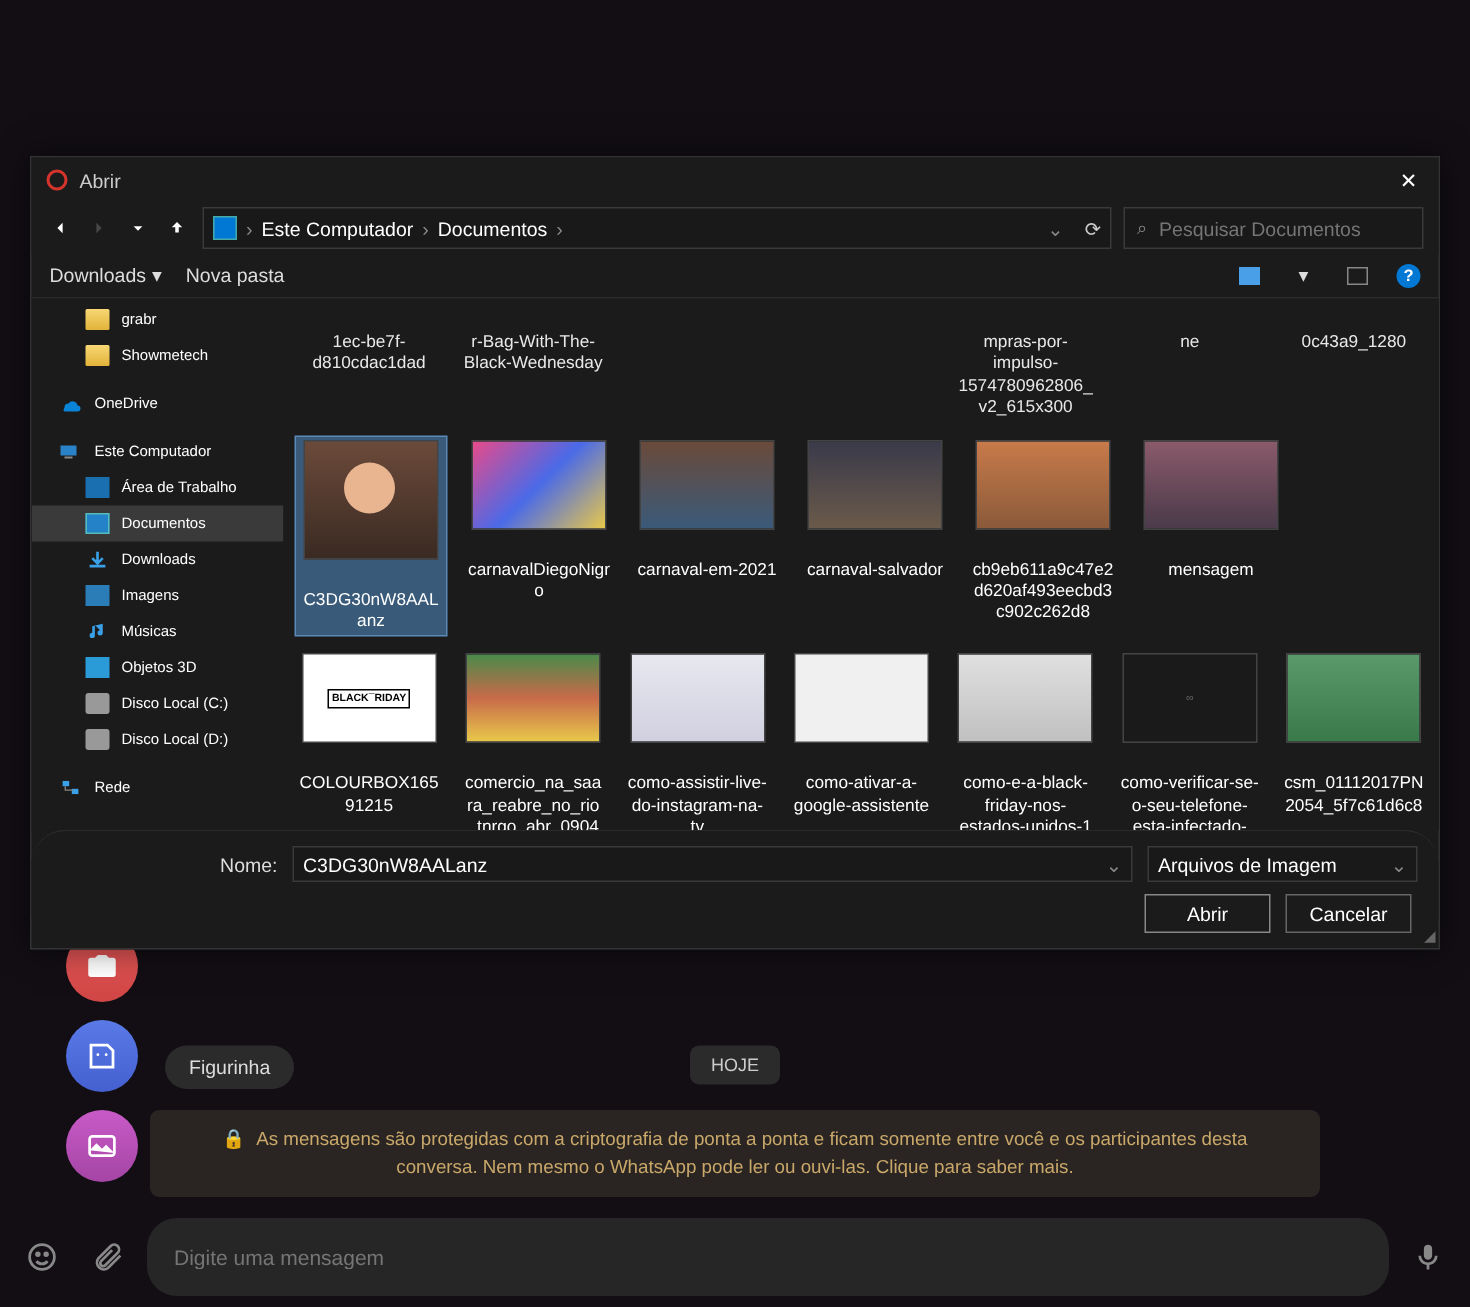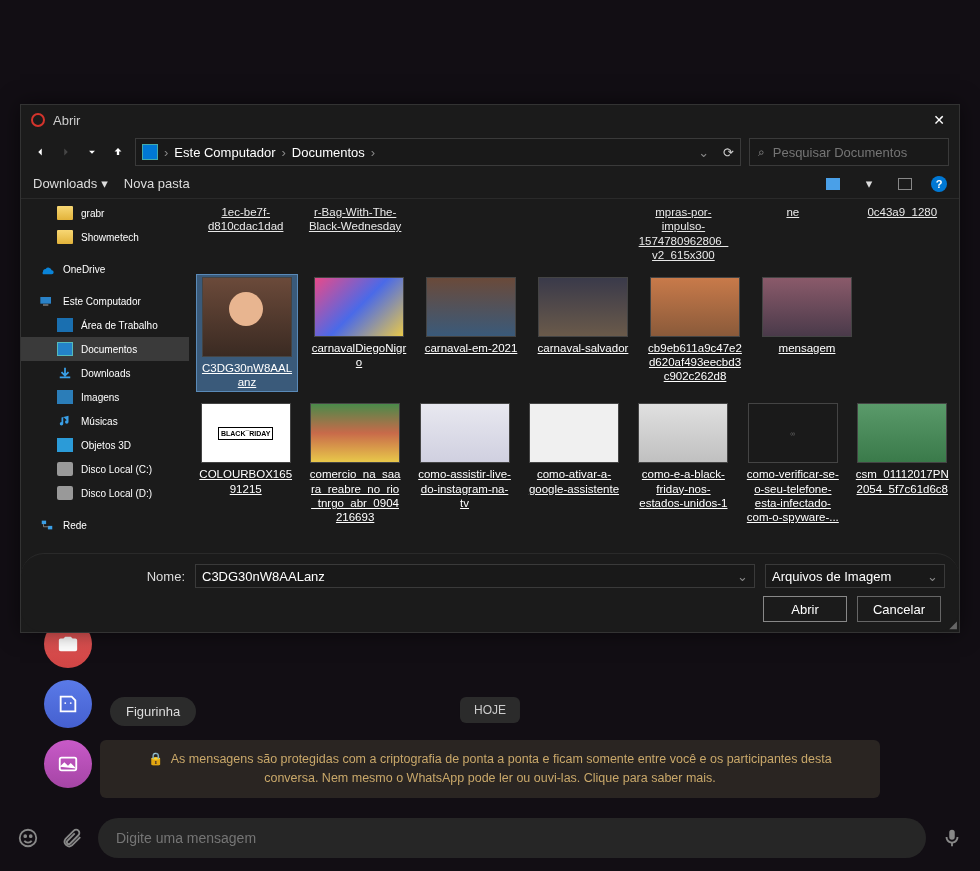--- a/index.html
+++ b/index.html
@@ -51,21 +51,21 @@
 .fico.obj { background: #2b9bd8; }
 .fico.vid { background: #1f6fa8; }
 .fico.disk { background: #999; border-radius: 2px; }
 
 .filegrid { flex: 1; background: #1b1b1b; overflow-y: auto; padding: 0 8px 8px; }
 .gridrow { display: flex; gap: 12px; margin-bottom: 10px; }
 .fileitem { width: 100px; display: flex; flex-direction: column; align-items: center; cursor: pointer; padding: 2px; }
 .fileitem.selected { background: #3a5a7a; outline: 1px solid #5a8ab8; }
 .thumb { width: 90px; height: 60px; background: #333; border: 1px solid #444; display: flex; align-items: center; justify-content: center; overflow: hidden; }
 .thumb.tall { height: 80px; }
-.fileitem .fname { font-size: 11.5px; color: #fff; text-align: center; margin-top: 4px; word-break: break-word; line-height: 1.25; max-width: 100px; text-decoration: underline; }
+.fileitem .fname { font-size: 11.5px; color: #fff; text-align: center; margin-top: 20px; word-break: break-word; line-height: 1.25; max-width: 100px; }
 .partial .fname { opacity: .9; }
 
 .footer { background: #1b1b1b; padding: 10px 14px; border-top: 1px solid #2a2a2a; display: flex; flex-direction: column; gap: 8px; border-radius: 23px; }
 .footrow { display: flex; align-items: center; gap: 10px; }
 .footrow .lbl { width: 150px; text-align: right; font-size: 13px; color: #ddd; }
 .nameinput { flex: 1; height: 24px; background: #191919; border: 1px solid #3a3a3a; color: #fff; padding: 0 6px; font-size: 13px; display: flex; align-items: center; justify-content: space-between; }
 .nameinput input { background: transparent; border: none; outline: none; color: #fff; font-size: 13px; width: 100%; }
 .typeselect { width: 180px; height: 24px; background: #191919; border: 1px solid #3a3a3a; color: #fff; padding: 0 6px; font-size: 13px; display: flex; align-items: center; justify-content: space-between; cursor: pointer; }
 .dlgbtns { display: flex; justify-content: flex-end; gap: 10px; padding-right: 4px; }
 .dlgbtn { width: 84px; height: 26px; background: #1b1b1b; border: 1px solid #666; color: #fff; font-size: 13px; cursor: pointer; }
@@ -79,21 +79,21 @@
 .cb-stk { background: linear-gradient(#5a7ae8,#4560d0); }
 .cb-img { background: linear-gradient(#c85ac8,#a545a5); }
 .cbubble svg { width: 22px; height: 22px; fill: #fff; }
 .sticker-pill { position: absolute; left: 110px; top: 697px; background: #2b2b2b; color: #ddd; padding: 7px 16px; border-radius: 18px; font-size: 13px; cursor: pointer; }
 .today { position: absolute; left: 50%; top: 697px; transform: translateX(-50%); background: #2b2b2b; color: #ccc; padding: 6px 14px; border-radius: 6px; font-size: 12px; }
 .encmsg { position: absolute; left: 100px; top: 740px; width: 780px; background: #2a2522; color: #c9a86a; font-size: 12.5px; padding: 10px 20px; border-radius: 6px; text-align: center; line-height: 1.5; }
 .encmsg .lock { margin-right: 4px; }
 .inputbar { position: absolute; left: 10px; bottom: 10px; right: 10px; height: 46px; display: flex; align-items: center; gap: 8px; }
 .inputbar .ibtn { width: 36px; height: 36px; display: flex; align-items: center; justify-content: center; color: #888; cursor: pointer; }
 .inputbar .ibtn svg { width: 22px; height: 22px; }
-.msginput { flex: 1; height: 40px; background: #262626; border-radius: 20px; display: flex; align-items: center; padding: 0 18px; }
+.msginput { flex: 1; height: 52px; background: #262626; border-radius: 20px; display: flex; align-items: center; padding: 0 18px; }
 .msginput input { background: transparent; border: none; outline: none; color: #888; font-size: 14px; width: 100%; }
 
 
 .th-kid { background: linear-gradient(#6b4a3a,#3a2a22); position: relative; }
 .th-kid::before { content: ""; position: absolute; left: 30%; top: 18%; width: 34px; height: 34px; background: #e8b590; border-radius: 50%; }
 .th-cyl { background: #e8e8e8; display:flex;align-items:center;justify-content:center; }
 .th-cyl::before { content:""; width:28px; height:44px; background:#1a1a1a; border-radius:6px; }
 .th-conf { background: linear-gradient(135deg,#e84a8a,#4a6ae8,#e8c84a); }
 .th-crowd { background: linear-gradient(#6a4a3a,#3a5a7a); }
 .th-crowd2 { background: linear-gradient(#3a3a4a,#6a5a4a); }

